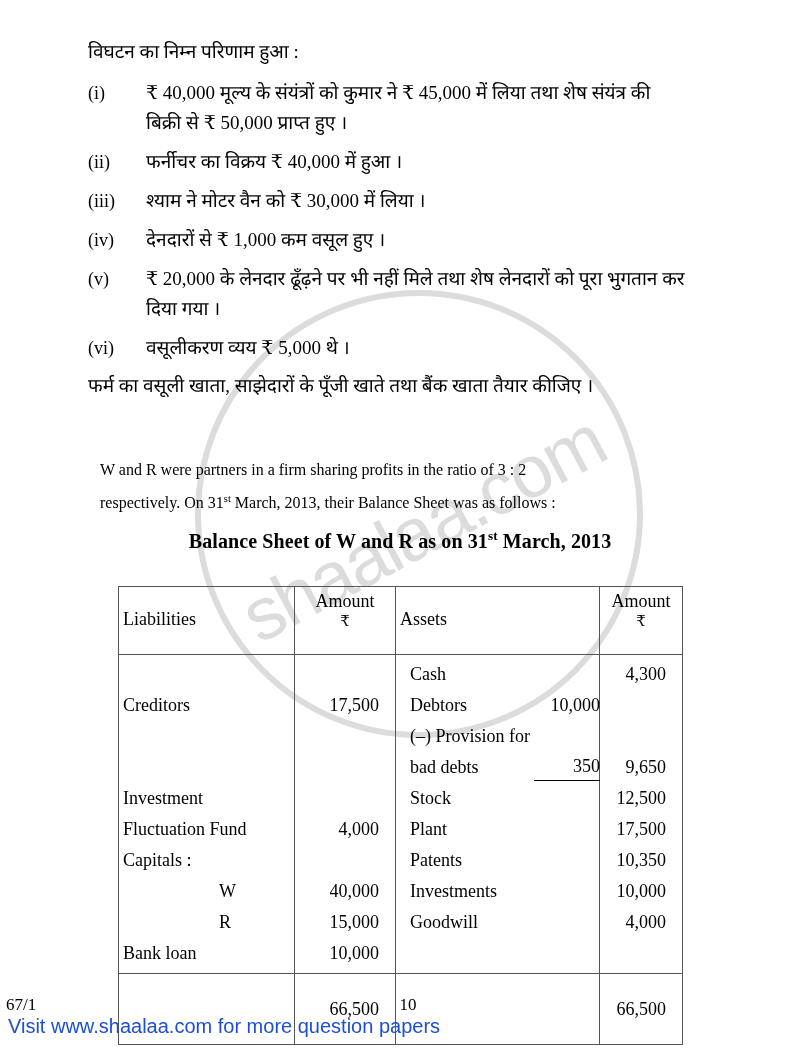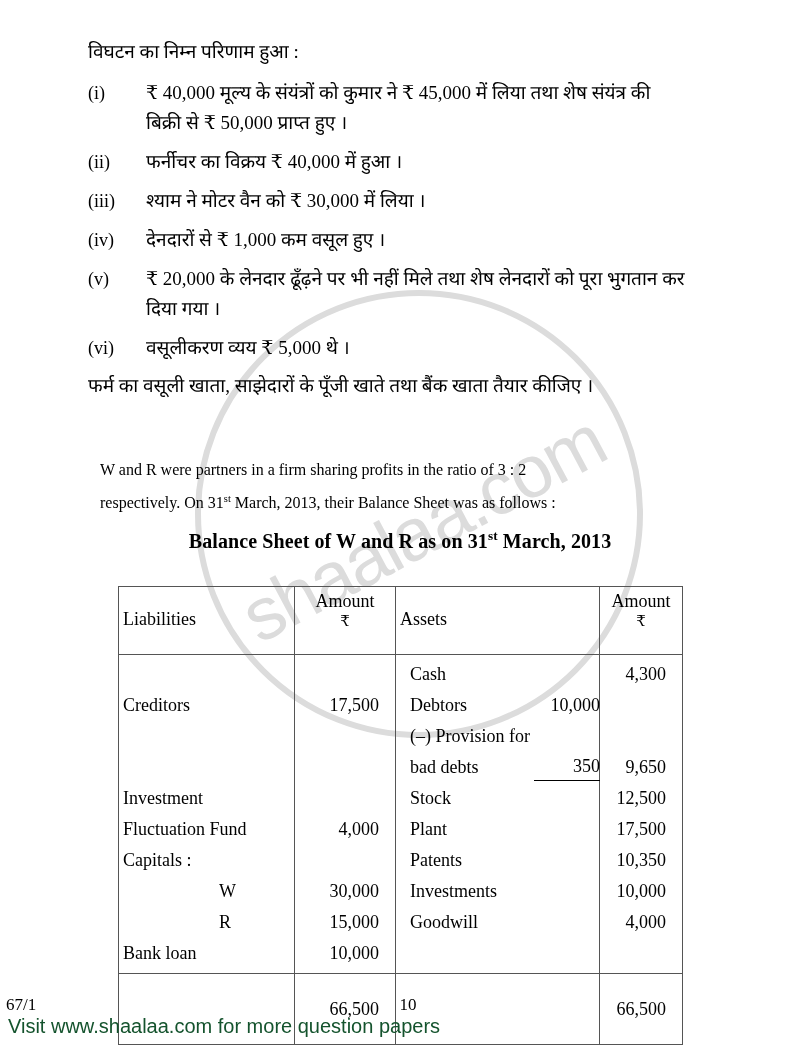--- a/index.html
+++ b/index.html
@@ -193,21 +193,21 @@
     text-align: center;
     font-size: 17px;
     padding-left: 8px;
   }
   .footer-visit {
     position: absolute;
     left: 8px;
     top: 1015px;
     font-family: "Liberation Sans", "DejaVu Sans", sans-serif;
     font-size: 20px;
-    color: #14532d;
+    color: #1d4ed8;
   }
 </style>
 </head>
 <body>
 
 <div class="page">
 
   <div class="watermark">
     <div class="ring"></div>
     <div class="wm-text">shaalaa.com</div>
@@ -317,21 +317,21 @@
           </td>
 
           <td class="v-mid hsep">
             <div class="amtline empty"></div>
             <div class="amtline">17,500</div>
             <div class="amtline empty"></div>
             <div class="amtline empty"></div>
             <div class="amtline empty"></div>
             <div class="amtline">4,000</div>
             <div class="amtline empty"></div>
-            <div class="amtline">30,000</div>
+            <div class="amtline">40,000</div>
             <div class="amtline">15,000</div>
             <div class="amtline">10,000</div>
           </td>
 
           <td class="v-mid hsep">
             <div class="assetline">
               <span>Cash</span>
               <span class="sub"></span>
             </div>
             <div class="assetline">

